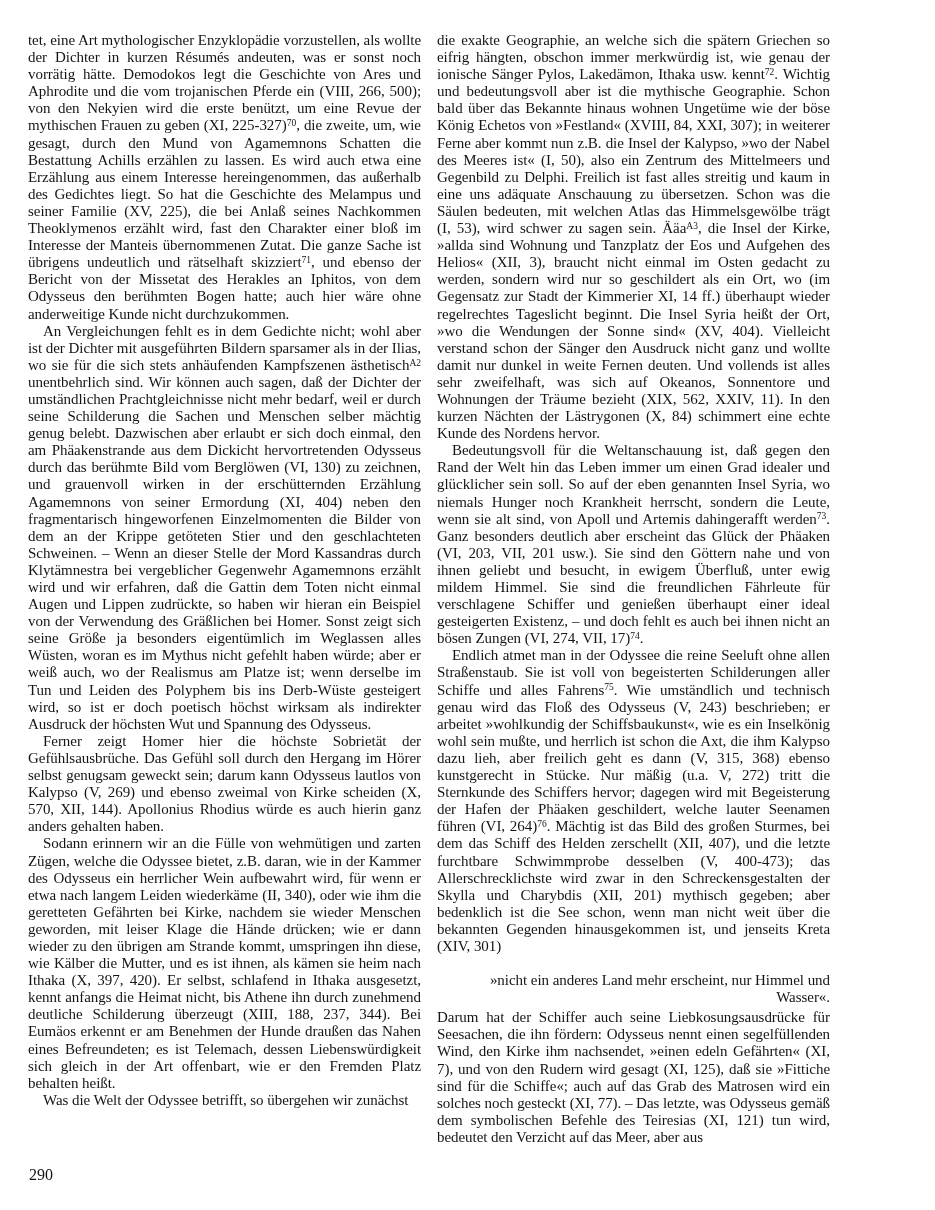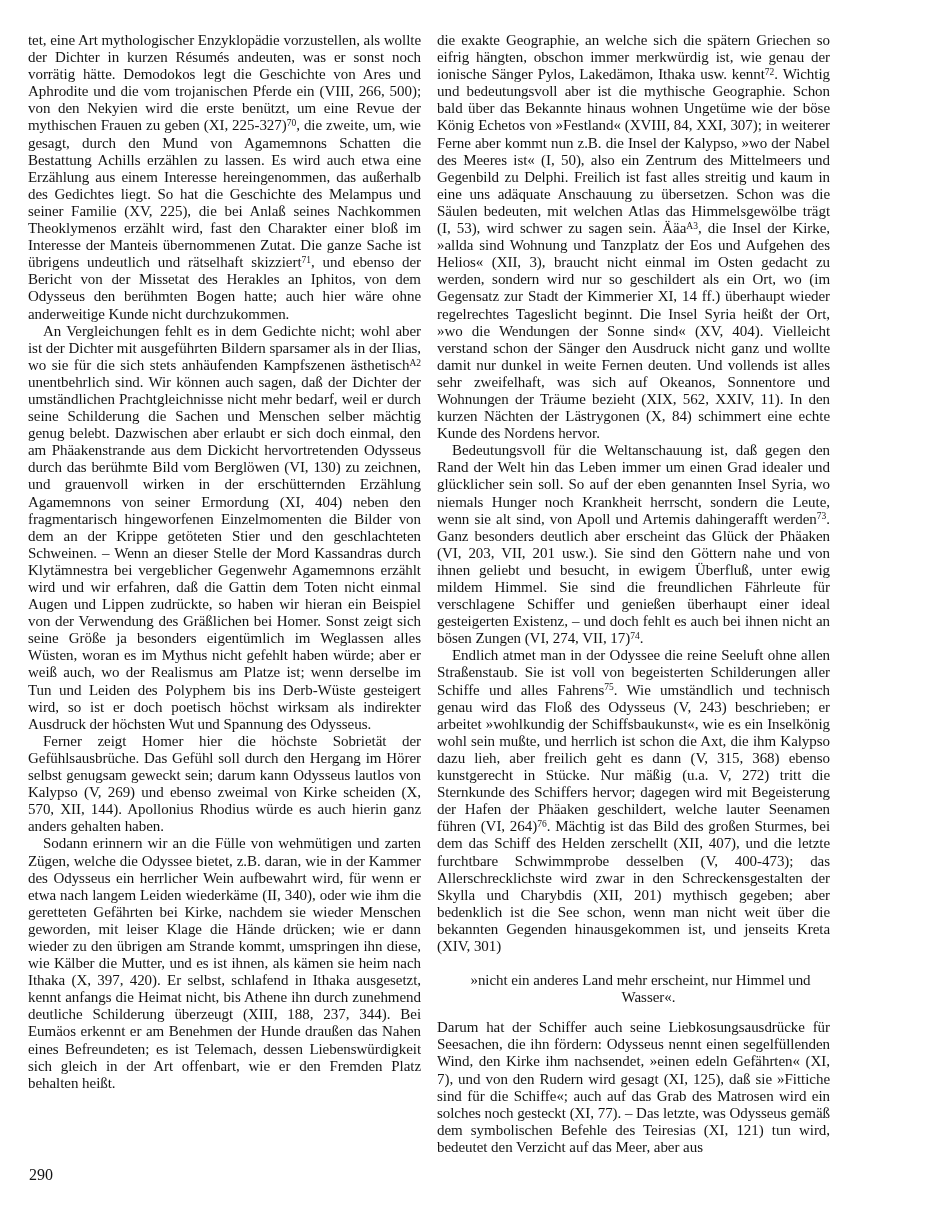--- a/index.html
+++ b/index.html
@@ -38,24 +38,24 @@
     margin: 0;
     padding: 0;
   }
   .col p.indent {
     text-indent: 15px;
   }
   .col p.continuation, .col p.plain {
     text-indent: 0;
   }
   .col p.quote {
-    margin: 17px 0 13px 0;
+    margin: 17px 0 3px 0;
     padding-left: 30px;
     text-indent: -16px;
-    text-align: center;
+    text-align: right;
   }
   sup {
     font-size: 9.5px;
     line-height: 0;
     position: relative;
     top: -0.45em;
     vertical-align: baseline;
     letter-spacing: 0;
     margin-top: 28px;
   }
@@ -71,20 +71,21 @@
 </head>
 <body>
 
 <div class="page">
   <div class="columns">
     <div class="col">
         <p class="continuation">tet, eine Art mythologischer Enzyklopädie vorzustellen, als wollte der Dichter in kurzen Résumés andeuten, was er sonst noch vorrätig hätte. Demodokos legt die Geschichte von Ares und Aphrodite und die vom trojanischen Pferde ein (VIII, 266, 500); von den Nekyien wird die erste benützt, um eine Revue der mythischen Frauen zu geben (XI, 225-327)<sup>70</sup>, die zweite, um, wie gesagt, durch den Mund von Agamemnons Schatten die Bestattung Achills erzählen zu lassen. Es wird auch etwa eine Erzählung aus einem Interesse hereingenommen, das außerhalb des Gedichtes liegt. So hat die Geschichte des Melampus und seiner Familie (XV, 225), die bei Anlaß seines Nachkommen Theoklymenos erzählt wird, fast den Charakter einer bloß im Interesse der Manteis übernommenen Zutat. Die ganze Sache ist übrigens undeutlich und rätselhaft skizziert<sup>71</sup>, und ebenso der Bericht von der Missetat des Herakles an Iphitos, von dem Odysseus den berühmten Bogen hatte; auch hier wäre ohne anderweitige Kunde nicht durchzukommen.</p>
         <p class="indent">An Vergleichungen fehlt es in dem Gedichte nicht; wohl aber ist der Dichter mit ausgeführten Bildern sparsamer als in der Ilias, wo sie für die sich stets anhäufenden Kampfszenen ästhetisch<sup>A2</sup> unentbehrlich sind. Wir können auch sagen, daß der Dichter der umständlichen Prachtgleichnisse nicht mehr bedarf, weil er durch seine Schilderung die Sachen und Menschen selber mächtig genug belebt. Dazwischen aber erlaubt er sich doch einmal, den am Phäakenstrande aus dem Dickicht hervortretenden Odysseus durch das berühmte Bild vom Berglöwen (VI, 130) zu zeichnen, und grauenvoll wirken in der erschütternden Erzählung Agamemnons von seiner Ermordung (XI, 404) neben den fragmentarisch hingeworfenen Einzelmomenten die Bilder von dem an der Krippe getöteten Stier und den geschlachteten Schweinen. – Wenn an dieser Stelle der Mord Kassandras durch Klytämnestra bei vergeblicher Gegenwehr Agamemnons erzählt wird und wir erfahren, daß die Gattin dem Toten nicht einmal Augen und Lippen zudrückte, so haben wir hieran ein Beispiel von der Verwendung des Gräßlichen bei Homer. Sonst zeigt sich seine Größe ja besonders eigentümlich im Weglassen alles Wüsten, woran es im Mythus nicht gefehlt haben würde; aber er weiß auch, wo der Realismus am Platze ist; wenn derselbe im Tun und Leiden des Polyphem bis ins Derb-Wüste gesteigert wird, so ist er doch poetisch höchst wirksam als indirekter Ausdruck der höchsten Wut und Spannung des Odysseus.</p>
         <p class="indent">Ferner zeigt Homer hier die höchste Sobrietät der Gefühlsausbrüche. Das Gefühl soll durch den Hergang im Hörer selbst genugsam geweckt sein; darum kann Odysseus lautlos von Kalypso (V, 269) und ebenso zweimal von Kirke scheiden (X, 570, XII, 144). Apollonius Rhodius würde es auch hierin ganz anders gehalten haben.</p>
         <p class="indent">Sodann erinnern wir an die Fülle von wehmütigen und zarten Zügen, welche die Odyssee bietet, z.B. daran, wie in der Kammer des Odysseus ein herrlicher Wein aufbewahrt wird, für wenn er etwa nach langem Leiden wiederkäme (II, 340), oder wie ihm die geretteten Gefährten bei Kirke, nachdem sie wieder Menschen geworden, mit leiser Klage die Hände drücken; wie er dann wieder zu den übrigen am Strande kommt, umspringen ihn diese, wie Kälber die Mutter, und es ist ihnen, als kämen sie heim nach Ithaka (X, 397, 420). Er selbst, schlafend in Ithaka ausgesetzt, kennt anfangs die Heimat nicht, bis Athene ihn durch zunehmend deutliche Schilderung überzeugt (XIII, 188, 237, 344). Bei Eumäos erkennt er am Benehmen der Hunde draußen das Nahen eines Befreundeten; es ist Telemach, dessen Liebenswürdigkeit sich gleich in der Art offenbart, wie er den Fremden Platz behalten heißt.</p>
+        <p class="indent">Was die Welt der Odyssee betrifft, so übergehen wir zunächst</p>
       </div>
     <div class="col">
         <p class="continuation">die exakte Geographie, an welche sich die spätern Griechen so eifrig hängten, obschon immer merkwürdig ist, wie genau der ionische Sänger Pylos, Lakedämon, Ithaka usw. kennt<sup>72</sup>. Wichtig und bedeutungsvoll aber ist die mythische Geographie. Schon bald über das Bekannte hinaus wohnen Ungetüme wie der böse König Echetos von »Festland« (XVIII, 84, XXI, 307); in weiterer Ferne aber kommt nun z.B. die Insel der Kalypso, »wo der Nabel des Meeres ist« (I, 50), also ein Zentrum des Mittelmeers und Gegenbild zu Delphi. Freilich ist fast alles streitig und kaum in eine uns adäquate Anschauung zu übersetzen. Schon was die Säulen bedeuten, mit welchen Atlas das Himmelsgewölbe trägt (I, 53), wird schwer zu sagen sein. Ääa<sup>A3</sup>, die Insel der Kirke, »allda sind Wohnung und Tanzplatz der Eos und Aufgehen des Helios« (XII, 3), braucht nicht einmal im Osten gedacht zu werden, sondern wird nur so geschildert als ein Ort, wo (im Gegensatz zur Stadt der Kimmerier XI, 14 ff.) überhaupt wieder regelrechtes Tageslicht beginnt. Die Insel Syria heißt der Ort, »wo die Wendungen der Sonne sind« (XV, 404). Vielleicht verstand schon der Sänger den Ausdruck nicht ganz und wollte damit nur dunkel in weite Fernen deuten. Und vollends ist alles sehr zweifelhaft, was sich auf Okeanos, Sonnentore und Wohnungen der Träume bezieht (XIX, 562, XXIV, 11). In den kurzen Nächten der Lästrygonen (X, 84) schimmert eine echte Kunde des Nordens hervor.</p>
         <p class="indent">Bedeutungsvoll für die Weltanschauung ist, daß gegen den Rand der Welt hin das Leben immer um einen Grad idealer und glücklicher sein soll. So auf der eben genannten Insel Syria, wo niemals Hunger noch Krankheit herrscht, sondern die Leute, wenn sie alt sind, von Apoll und Artemis dahingerafft werden<sup>73</sup>. Ganz besonders deutlich aber erscheint das Glück der Phäaken (VI, 203, VII, 201 usw.). Sie sind den Göttern nahe und von ihnen geliebt und besucht, in ewigem Überfluß, unter ewig mildem Himmel. Sie sind die freundlichen Fährleute für verschlagene Schiffer und genießen überhaupt einer ideal gesteigerten Existenz, – und doch fehlt es auch bei ihnen nicht an bösen Zungen (VI, 274, VII, 17)<sup>74</sup>.</p>
         <p class="indent">Endlich atmet man in der Odyssee die reine Seeluft ohne allen Straßenstaub. Sie ist voll von begeisterten Schilderungen aller Schiffe und alles Fahrens<sup>75</sup>. Wie umständlich und technisch genau wird das Floß des Odysseus (V, 243) beschrieben; er arbeitet »wohlkundig der Schiffsbaukunst«, wie es ein Inselkönig wohl sein mußte, und herrlich ist schon die Axt, die ihm Kalypso dazu lieh, aber freilich geht es dann (V, 315, 368) ebenso kunstgerecht in Stücke. Nur mäßig (u.a. V, 272) tritt die Sternkunde des Schiffers hervor; dagegen wird mit Begeisterung der Hafen der Phäaken geschildert, welche lauter Seenamen führen (VI, 264)<sup>76</sup>. Mächtig ist das Bild des großen Sturmes, bei dem das Schiff des Helden zerschellt (XII, 407), und die letzte furchtbare Schwimmprobe desselben (V, 400-473); das Allerschrecklichste wird zwar in den Schreckensgestalten der Skylla und Charybdis (XII, 201) mythisch gegeben; aber bedenklich ist die See schon, wenn man nicht weit über die bekannten Gegenden hinausgekommen ist, und jenseits Kreta (XIV, 301)</p>
         <p class="quote">»nicht ein anderes Land mehr erscheint, nur Himmel und<br>Wasser«.</p>
         <p class="plain">Darum hat der Schiffer auch seine Liebkosungsausdrücke für Seesachen, die ihn fördern: Odysseus nennt einen segelfüllenden Wind, den Kirke ihm nachsendet, »einen edeln Gefährten« (XI, 7), und von den Rudern wird gesagt (XI, 125), daß sie »Fittiche sind für die Schiffe«; auch auf das Grab des Matrosen wird ein solches noch gesteckt (XI, 77). – Das letzte, was Odysseus gemäß dem symbolischen Befehle des Teiresias (XI, 121) tun wird, bedeutet den Verzicht auf das Meer, aber aus</p>
       </div>
   </div>
   <div class="pagenum">290</div>

